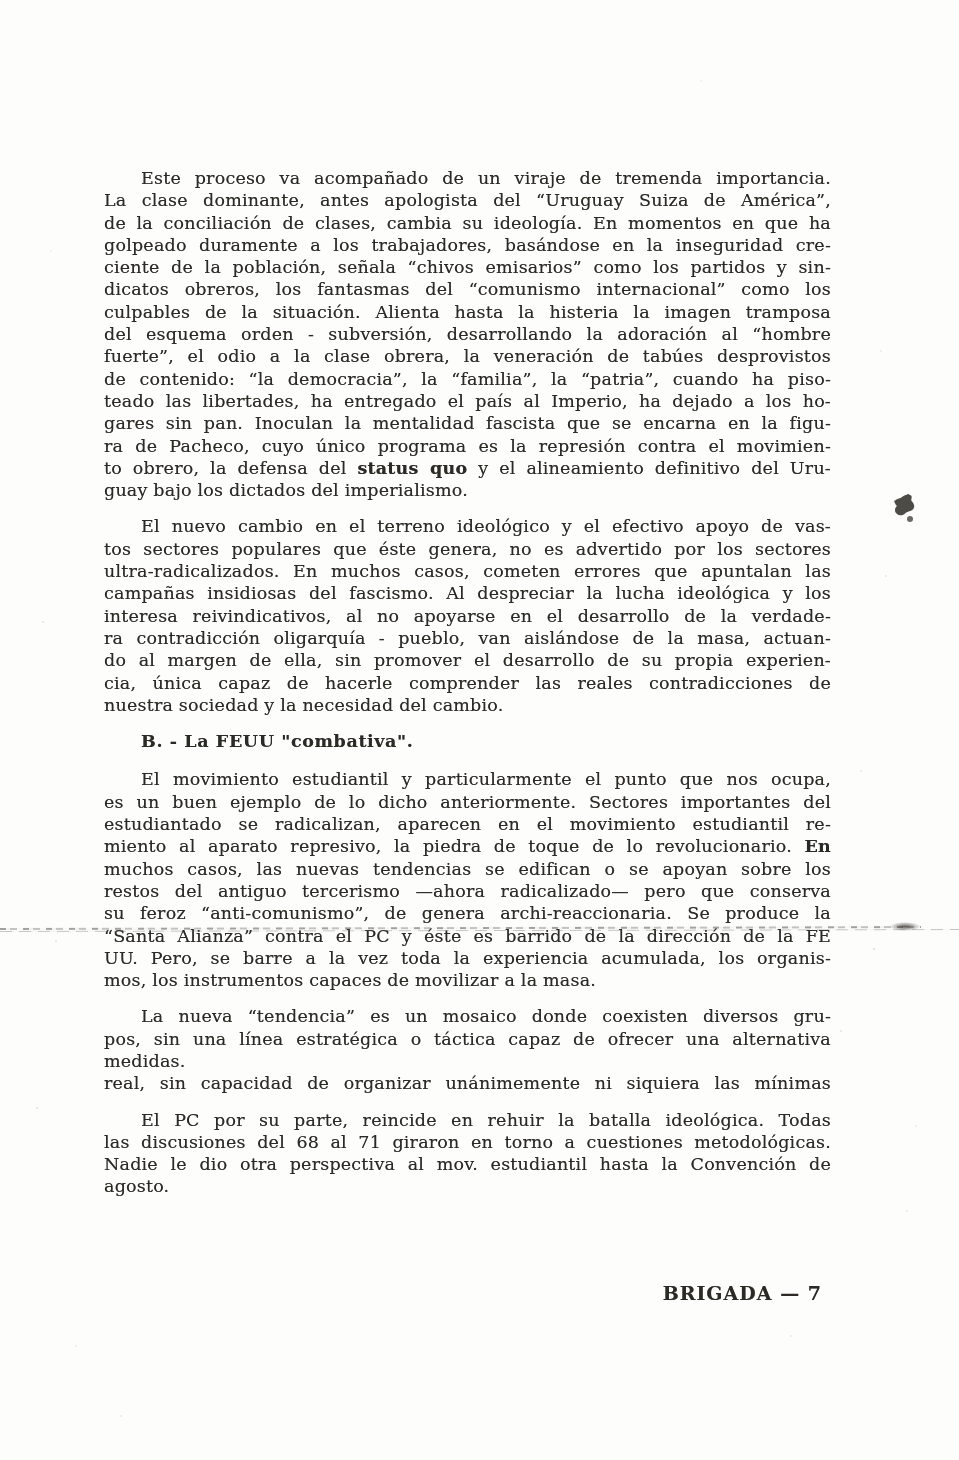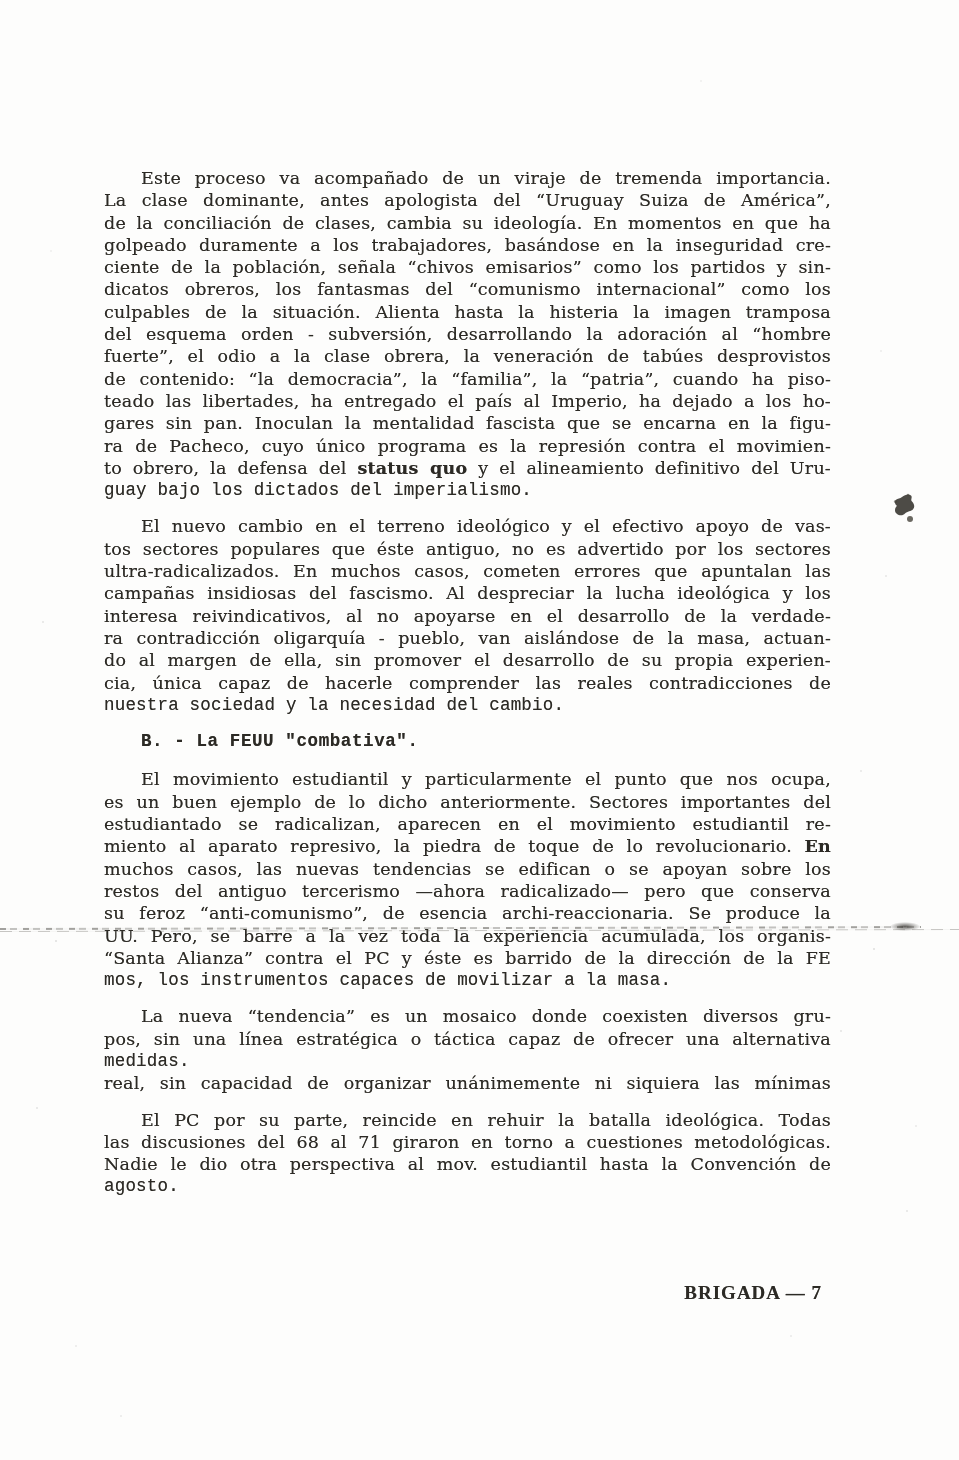--- a/index.html
+++ b/index.html
@@ -37,37 +37,35 @@
     letter-spacing: 0.6px;
   }
   .line {
     text-align: justify;
     text-align-last: justify;
   }
   .line.short,
   .para.heading .line {
     text-align: right;
     text-align-last: left;
-    font-family: Liberation Mono, monospace;
   }
   .line.indent { padding-left: 37px; }
   .line b { font-weight: bold; }
 
   .page-footer {
     position: absolute;
     left: 104px;
     top: 1282px;
     width: 718px;
     text-align: right;
     font-size: 19px;
     font-weight: bold;
     letter-spacing: 1px;
     color: #2c2a25;
     text-shadow: 0 0 0.5px rgba(44, 42, 37, 0.5);
-    font-family: Liberation Serif, serif;
   }
 
   
   .scratch-line {
     position: absolute;
     left: 0;
     top: 922px;
     width: 959px;
     height: 12px;
     transform: rotate(-0.12deg);
@@ -165,42 +163,42 @@
         <div class="line"><span>fuerte”, el odio a la clase obrera, la veneración de tabúes desprovistos</span></div>
         <div class="line"><span>de contenido: “la democracia”, la “familia”, la “patria”, cuando ha piso-</span></div>
         <div class="line"><span>teado las libertades, ha entregado el país al Imperio, ha dejado a los ho-</span></div>
         <div class="line"><span>gares sin pan. Inoculan la mentalidad fascista que se encarna en la figu-</span></div>
         <div class="line"><span>ra de Pacheco, cuyo único programa es la represión contra el movimien-</span></div>
         <div class="line"><span>to obrero, la defensa del </span><b>status quo</b><span> y el alineamiento definitivo del Uru-</span></div>
         <div class="line short"><span>guay bajo los dictados del imperialismo.</span></div>
       </div>
       <div class="para body">
         <div class="line indent"><span>El nuevo cambio en el terreno ideológico y el efectivo apoyo de vas-</span></div>
-        <div class="line"><span>tos sectores populares que éste antiguo, no es advertido por los sectores</span></div>
+        <div class="line"><span>tos sectores populares que éste genera, no es advertido por los sectores</span></div>
         <div class="line"><span>ultra-radicalizados. En muchos casos, cometen errores que apuntalan las</span></div>
         <div class="line"><span>campañas insidiosas del fascismo. Al despreciar la lucha ideológica y los</span></div>
         <div class="line"><span>interesa reivindicativos, al no apoyarse en el desarrollo de la verdade-</span></div>
         <div class="line"><span>ra contradicción oligarquía - pueblo, van aislándose de la masa, actuan-</span></div>
         <div class="line"><span>do al margen de ella, sin promover el desarrollo de su propia experien-</span></div>
         <div class="line"><span>cia, única capaz de hacerle comprender las reales contradicciones de</span></div>
         <div class="line short"><span>nuestra sociedad y la necesidad del cambio.</span></div>
       </div>
       <div class="para heading">
         <div class="line indent short"><b>B. - La FEUU "combativa".</b></div>
       </div>
       <div class="para body">
         <div class="line indent"><span>El movimiento estudiantil y particularmente el punto que nos ocupa,</span></div>
         <div class="line"><span>es un buen ejemplo de lo dicho anteriormente. Sectores importantes del</span></div>
         <div class="line"><span>estudiantado se radicalizan, aparecen en el movimiento estudiantil re-</span></div>
         <div class="line"><span>miento al aparato represivo, la piedra de toque de lo revolucionario. </span><b>En</b></div>
         <div class="line"><span>muchos casos, las nuevas tendencias se edifican o se apoyan sobre los</span></div>
         <div class="line"><span>restos del antiguo tercerismo —ahora radicalizado— pero que conserva</span></div>
-        <div class="line"><span>su feroz “anti-comunismo”, de esencia archi-reaccionaria. Se produce la</span></div>
+        <div class="line"><span>su feroz “anti-comunismo”, de genera archi-reaccionaria. Se produce la</span></div>
+        <div class="line"><span>“Santa Alianza” contra el PC y éste es barrido de la dirección de la FE</span></div>
         <div class="line"><span>UU. Pero, se barre a la vez toda la experiencia acumulada, los organis-</span></div>
-        <div class="line"><span>“Santa Alianza” contra el PC y éste es barrido de la dirección de la FE</span></div>
         <div class="line short"><span>mos, los instrumentos capaces de movilizar a la masa.</span></div>
       </div>
       <div class="para body">
         <div class="line indent"><span>La nueva “tendencia” es un mosaico donde coexisten diversos gru-</span></div>
         <div class="line"><span>pos, sin una línea estratégica o táctica capaz de ofrecer una alternativa</span></div>
         <div class="line short"><span>medidas.</span></div>
         <div class="line"><span>real, sin capacidad de organizar unánimemente ni siquiera las mínimas</span></div>
       </div>
       <div class="para body">
         <div class="line indent"><span>El PC por su parte, reincide en rehuir la batalla ideológica. Todas</span></div>

